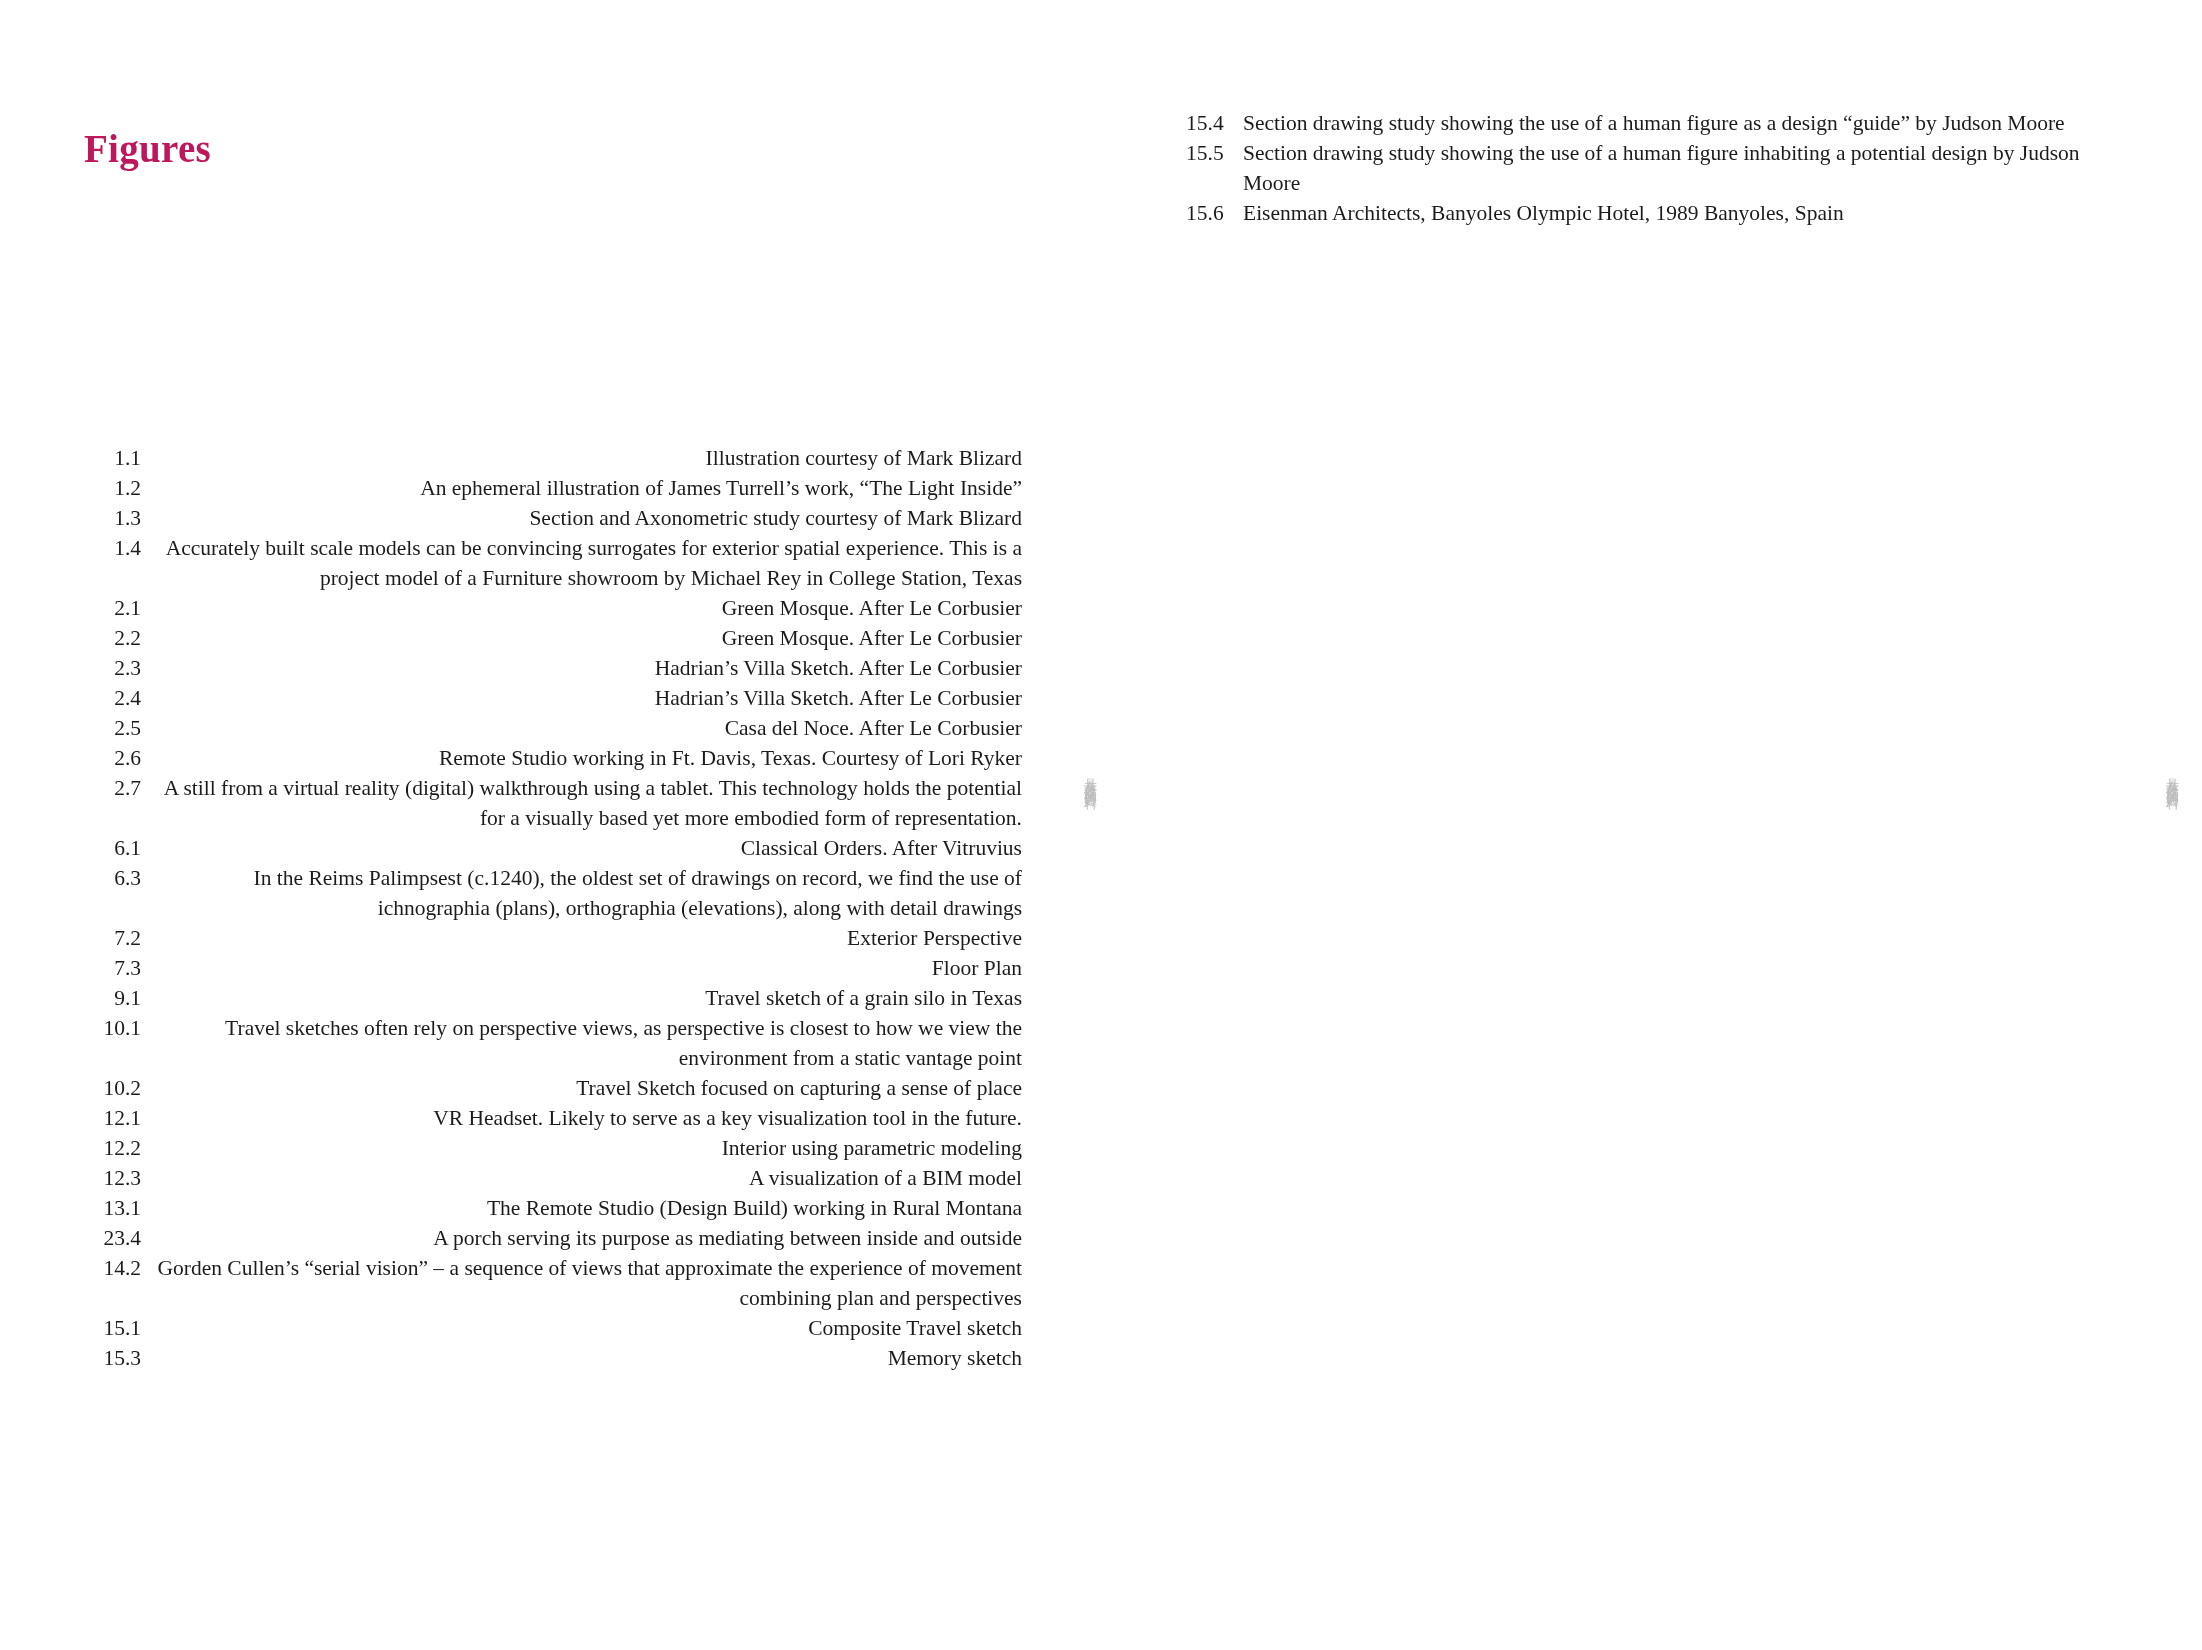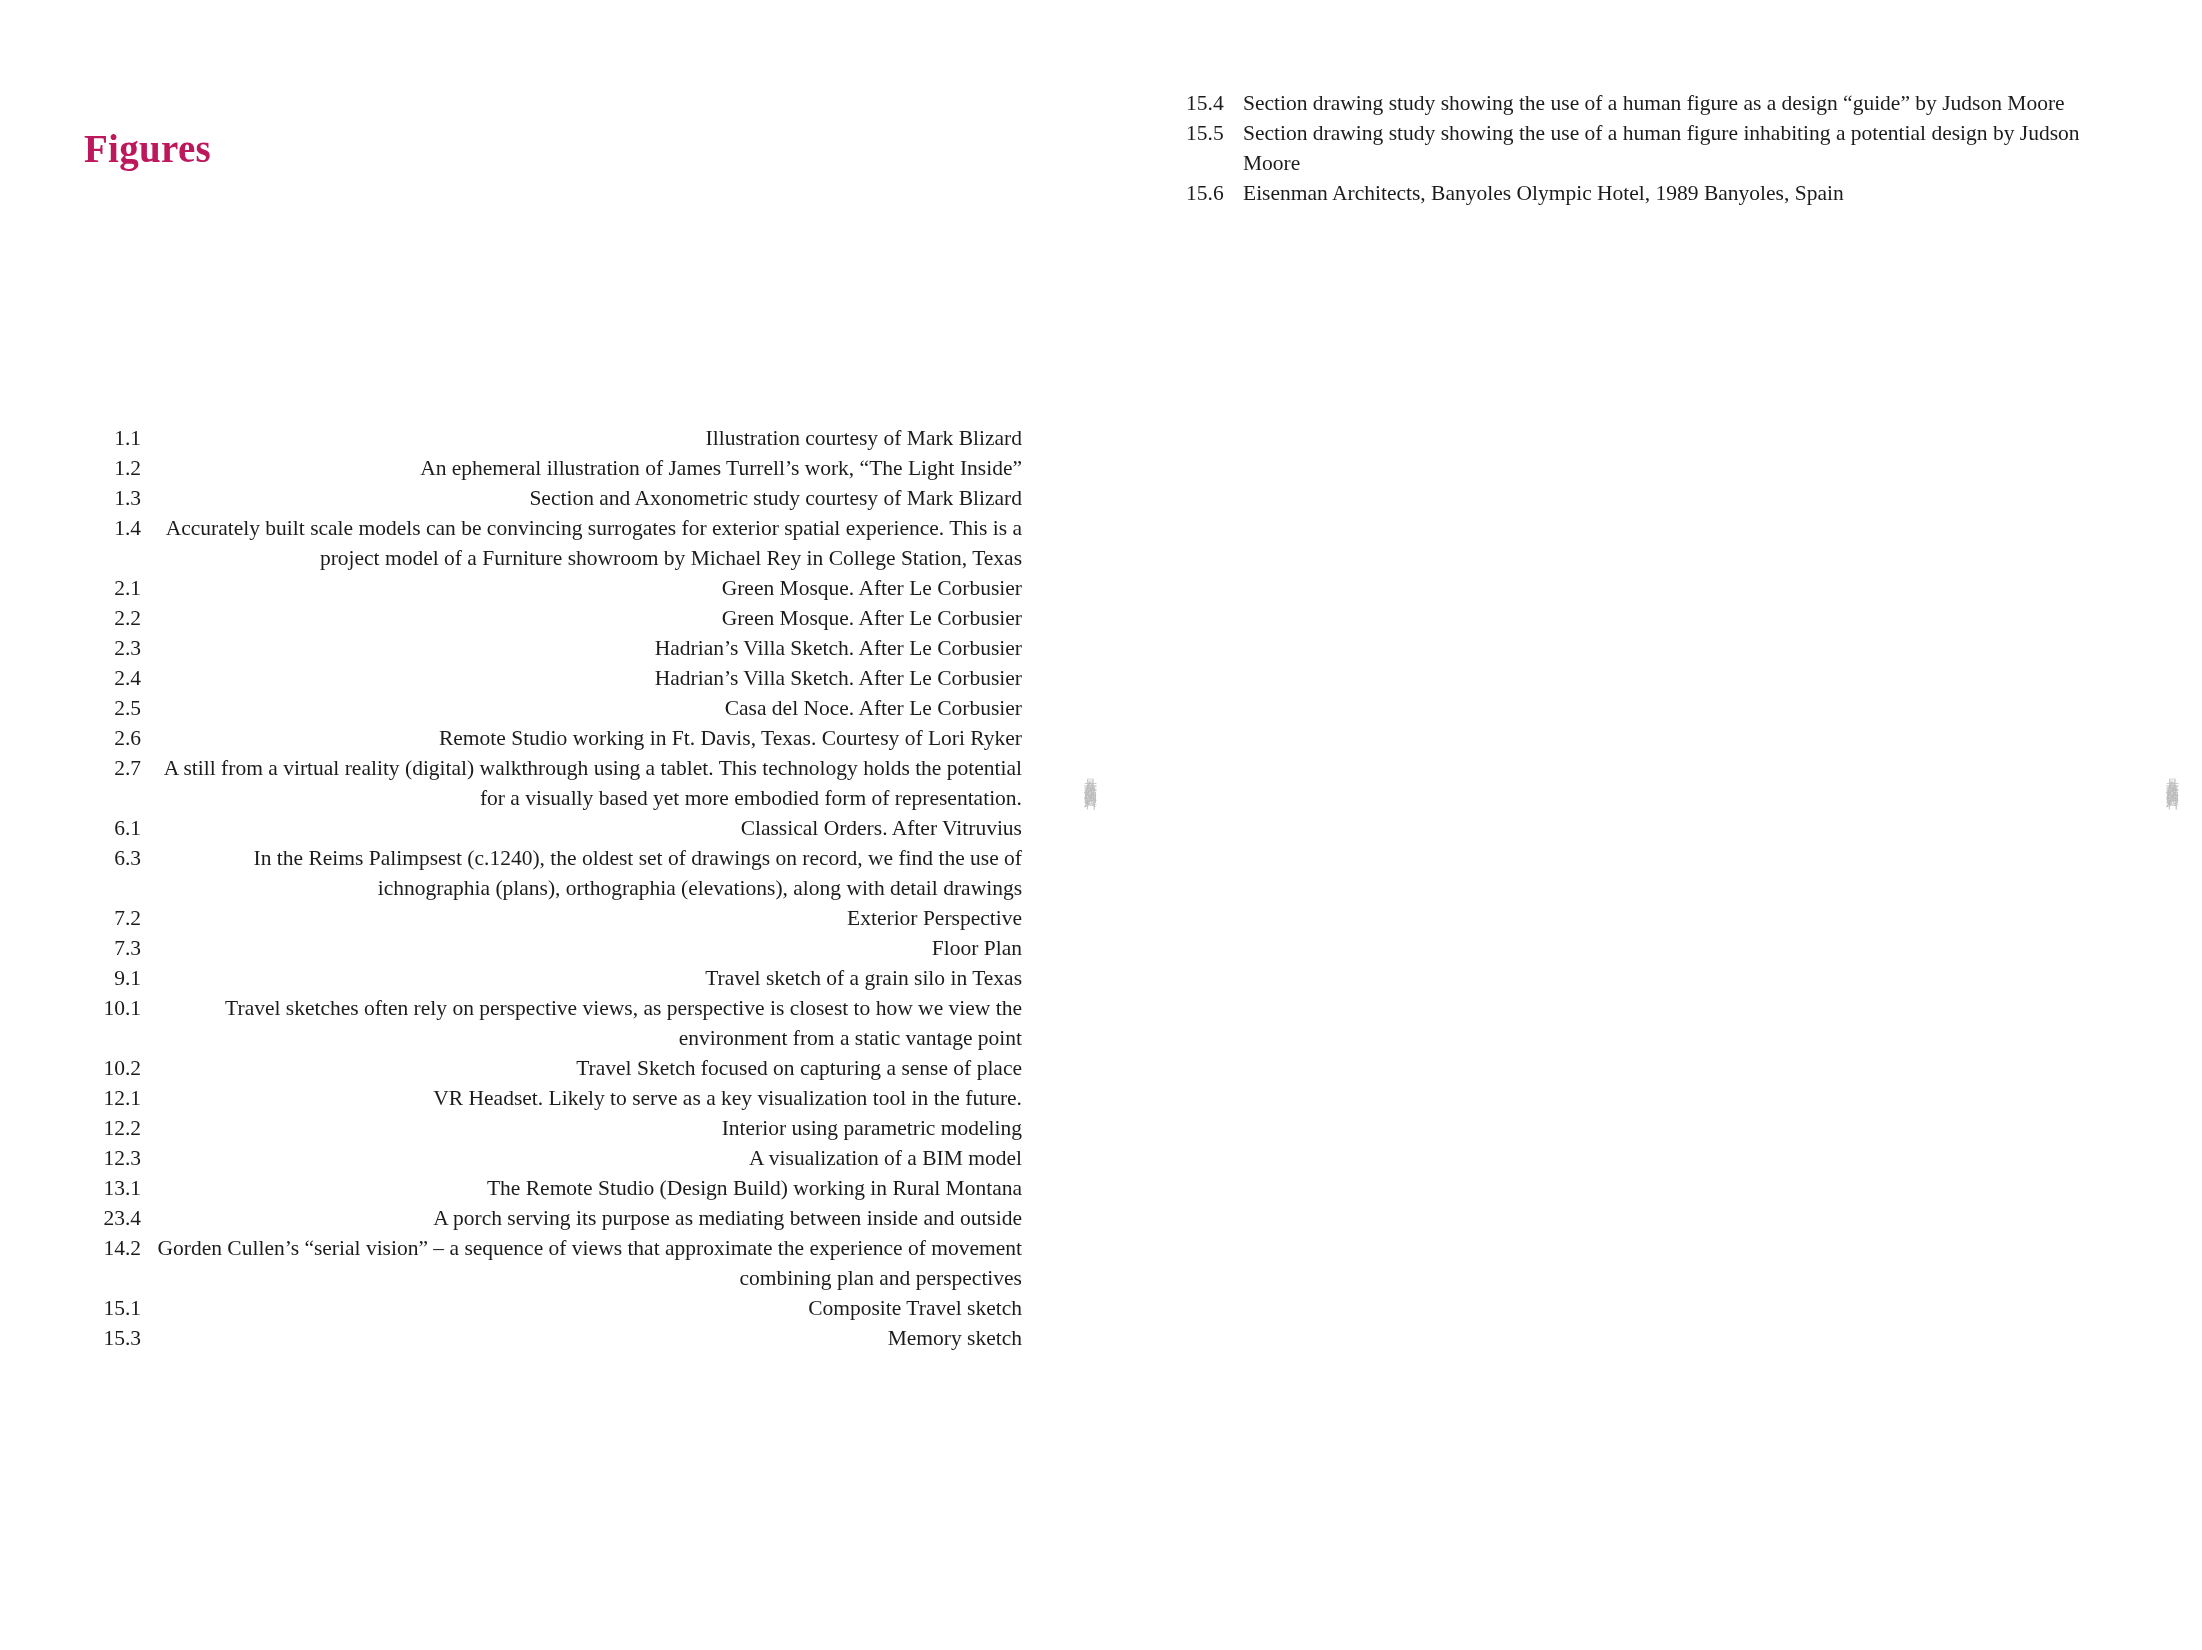--- a/index.html
+++ b/index.html
@@ -15,21 +15,21 @@
   .heading {
     position: absolute;
     left: 84px;
     top: 126px;
     margin: 0;
     font-size: 39px;
     font-weight: 700;
     letter-spacing: 0.3px;
     color: #be185d;
   }
-  .col { position: absolute; }
+  .col { position: absolute; margin-top: 20px; }
   .col-left {
     left: 84px;
     top: 423px;
     width: 938px;
     text-align: right;
   }
   .col-right {
     left: 1186px;
     top: 88px;
     width: 919px;

